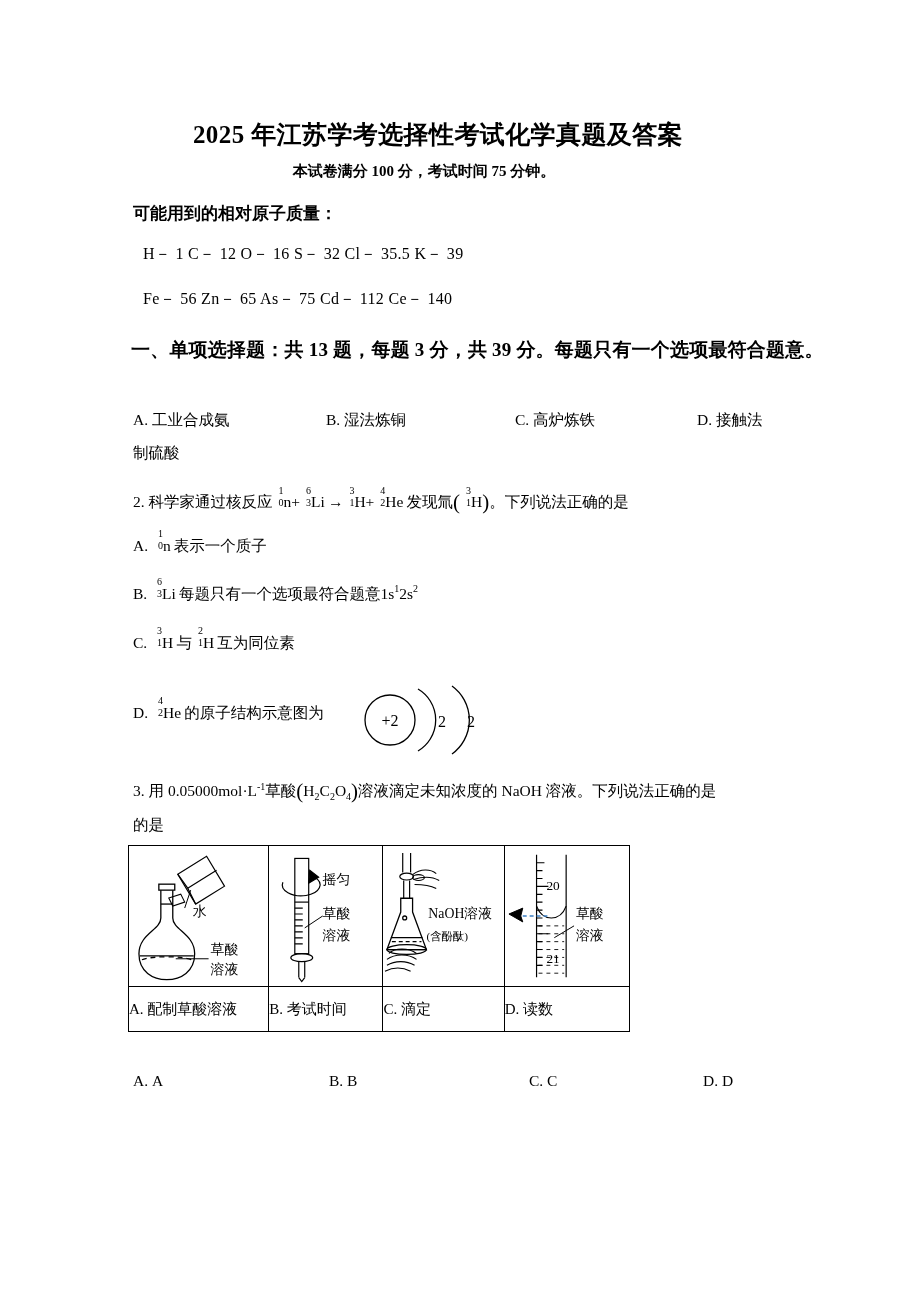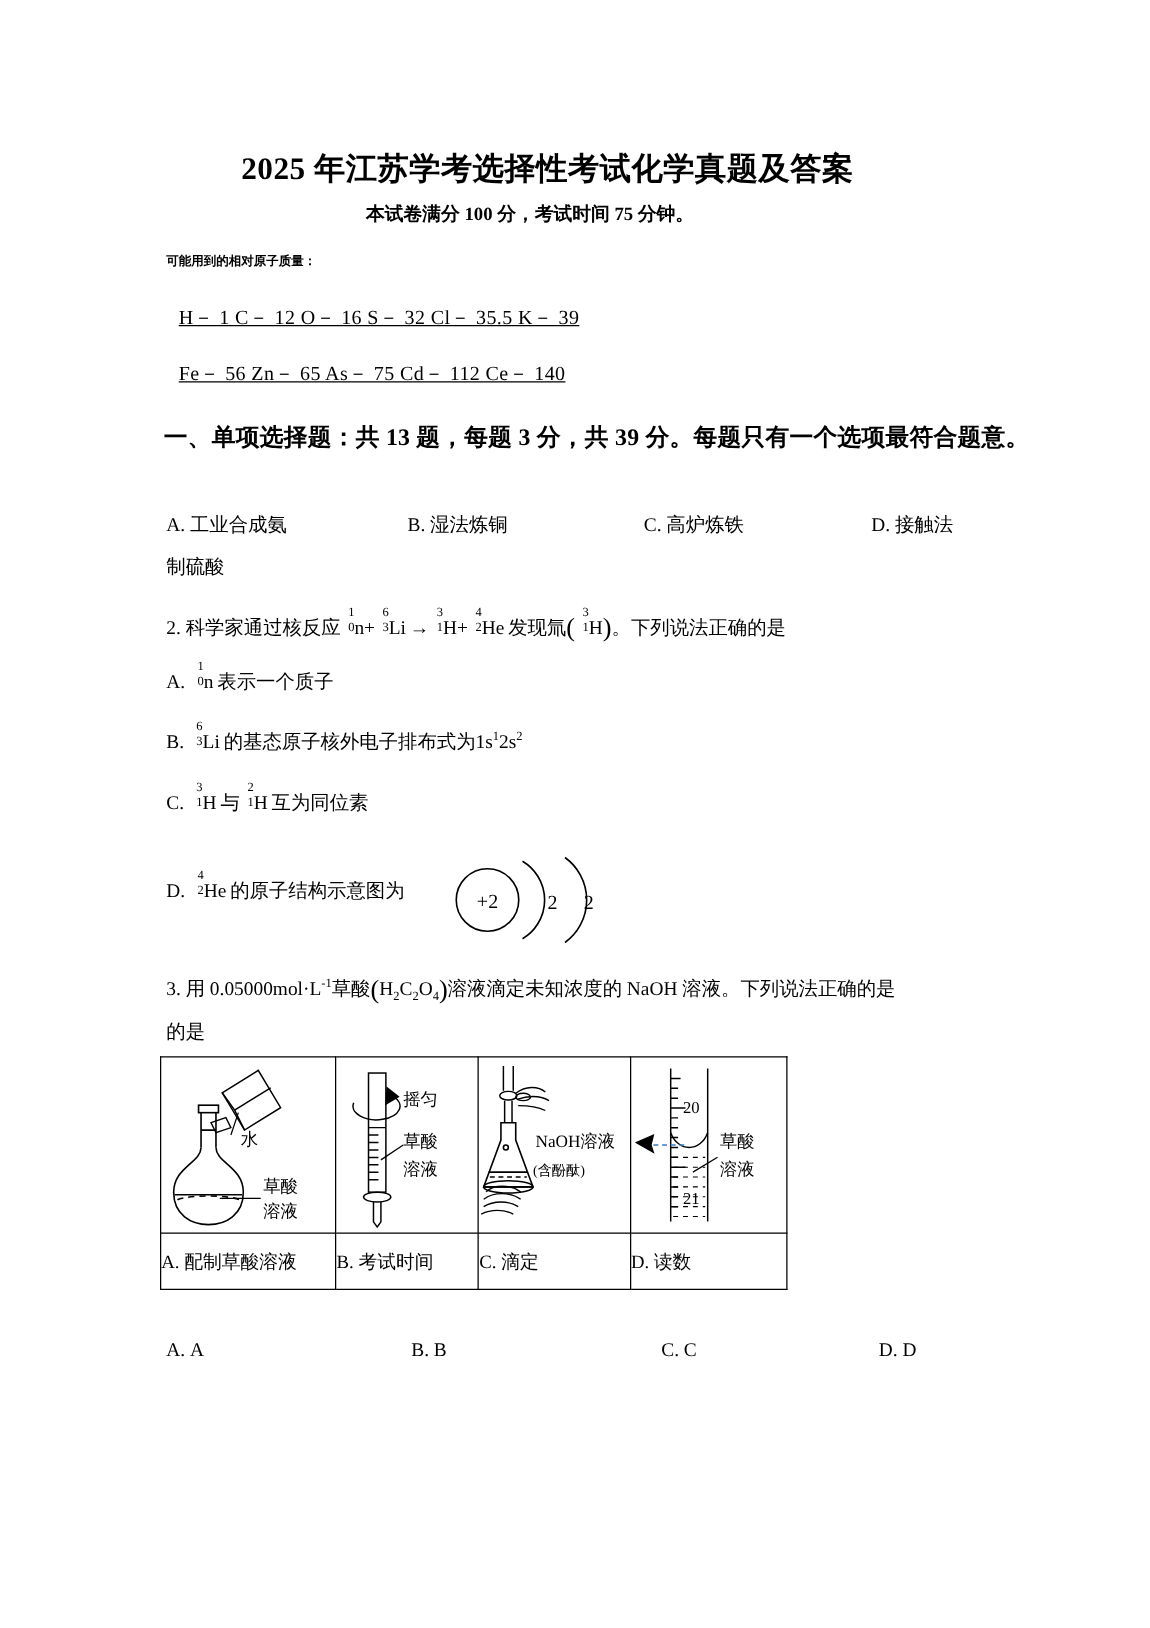--- a/index.html
+++ b/index.html
@@ -36,29 +36,28 @@
     left: 0; top: 162px;
     width: 848px;
     text-align: center;
     font-size: 15px;
     font-weight: bold;
     font-family: "Liberation Serif", "DejaVu Serif", serif;
   }
   .lead {
     position: absolute;
     left: 133px;
-    font-size: 10px;
+    font-size: 17px;
     font-weight: bold;
   }
   .mass-line {
     position: absolute;
     left: 143px;
     font-size: 16px;
     letter-spacing: 0.3px;
-    text-decoration: underline;
   }
   .section-head {
     position: absolute;
     left: 131px;
     font-size: 19px;
     font-weight: bold;
     letter-spacing: 0.2px;
   }
   .q-line {
     position: absolute;
@@ -189,21 +188,21 @@
 
   <div class="q-line" style="top:488px;">
     <span>2. 科学家通过核反应</span><span class="nuc"><i class="top">1</i><i class="bot">0</i></span><span>n</span><span>+</span><span class="nuc"><i class="top">6</i><i class="bot">3</i></span><span>Li</span> <span>→</span><span class="nuc"><i class="top">3</i><i class="bot">1</i></span><span>H</span><span>+</span><span class="nuc"><i class="top">4</i><i class="bot">2</i></span><span>He</span> <span>发现氚</span><span style="font-size:21px;position:relative;top:2px;">(</span><span class="nuc"><i class="top">3</i><i class="bot">1</i></span><span>H</span><span style="font-size:21px;position:relative;top:2px;">)</span><span>。下列说法正确的是</span>
   </div>
 
   <div class="opt-line" style="top:535px;">
     <span>A.</span>&nbsp;<span class="nuc"><i class="top">1</i><i class="bot">0</i></span><span>n</span> <span>表示一个质子</span>
   </div>
 
   <div class="opt-line" style="top:583px;">
-    <span>B.</span>&nbsp;<span class="nuc"><i class="top">6</i><i class="bot">3</i></span><span>Li</span> <span>的基态原子核外电子排布式为</span><span>1s</span><sup class="sm">1</sup><span>2s</span><sup class="sm">2</sup>
+    <span>B.</span>&nbsp;<span class="nuc"><i class="top">6</i><i class="bot">3</i></span><span>Li</span> <span>每题只有一个选项最符合题意</span><span>1s</span><sup class="sm">1</sup><span>2s</span><sup class="sm">2</sup>
   </div>
 
   <div class="opt-line" style="top:632px;">
     <span>C.</span>&nbsp;<span class="nuc"><i class="top">3</i><i class="bot">1</i></span><span>H</span> <span>与</span><span class="nuc"><i class="top">2</i><i class="bot">1</i></span><span>H</span> <span>互为同位素</span>
   </div>
 
   <div class="opt-line" style="top:702px;">
     <span>D.</span>&nbsp;<span class="nuc"><i class="top">4</i><i class="bot">2</i></span><span>He</span> <span>的原子结构示意图为</span>
   </div>
 

